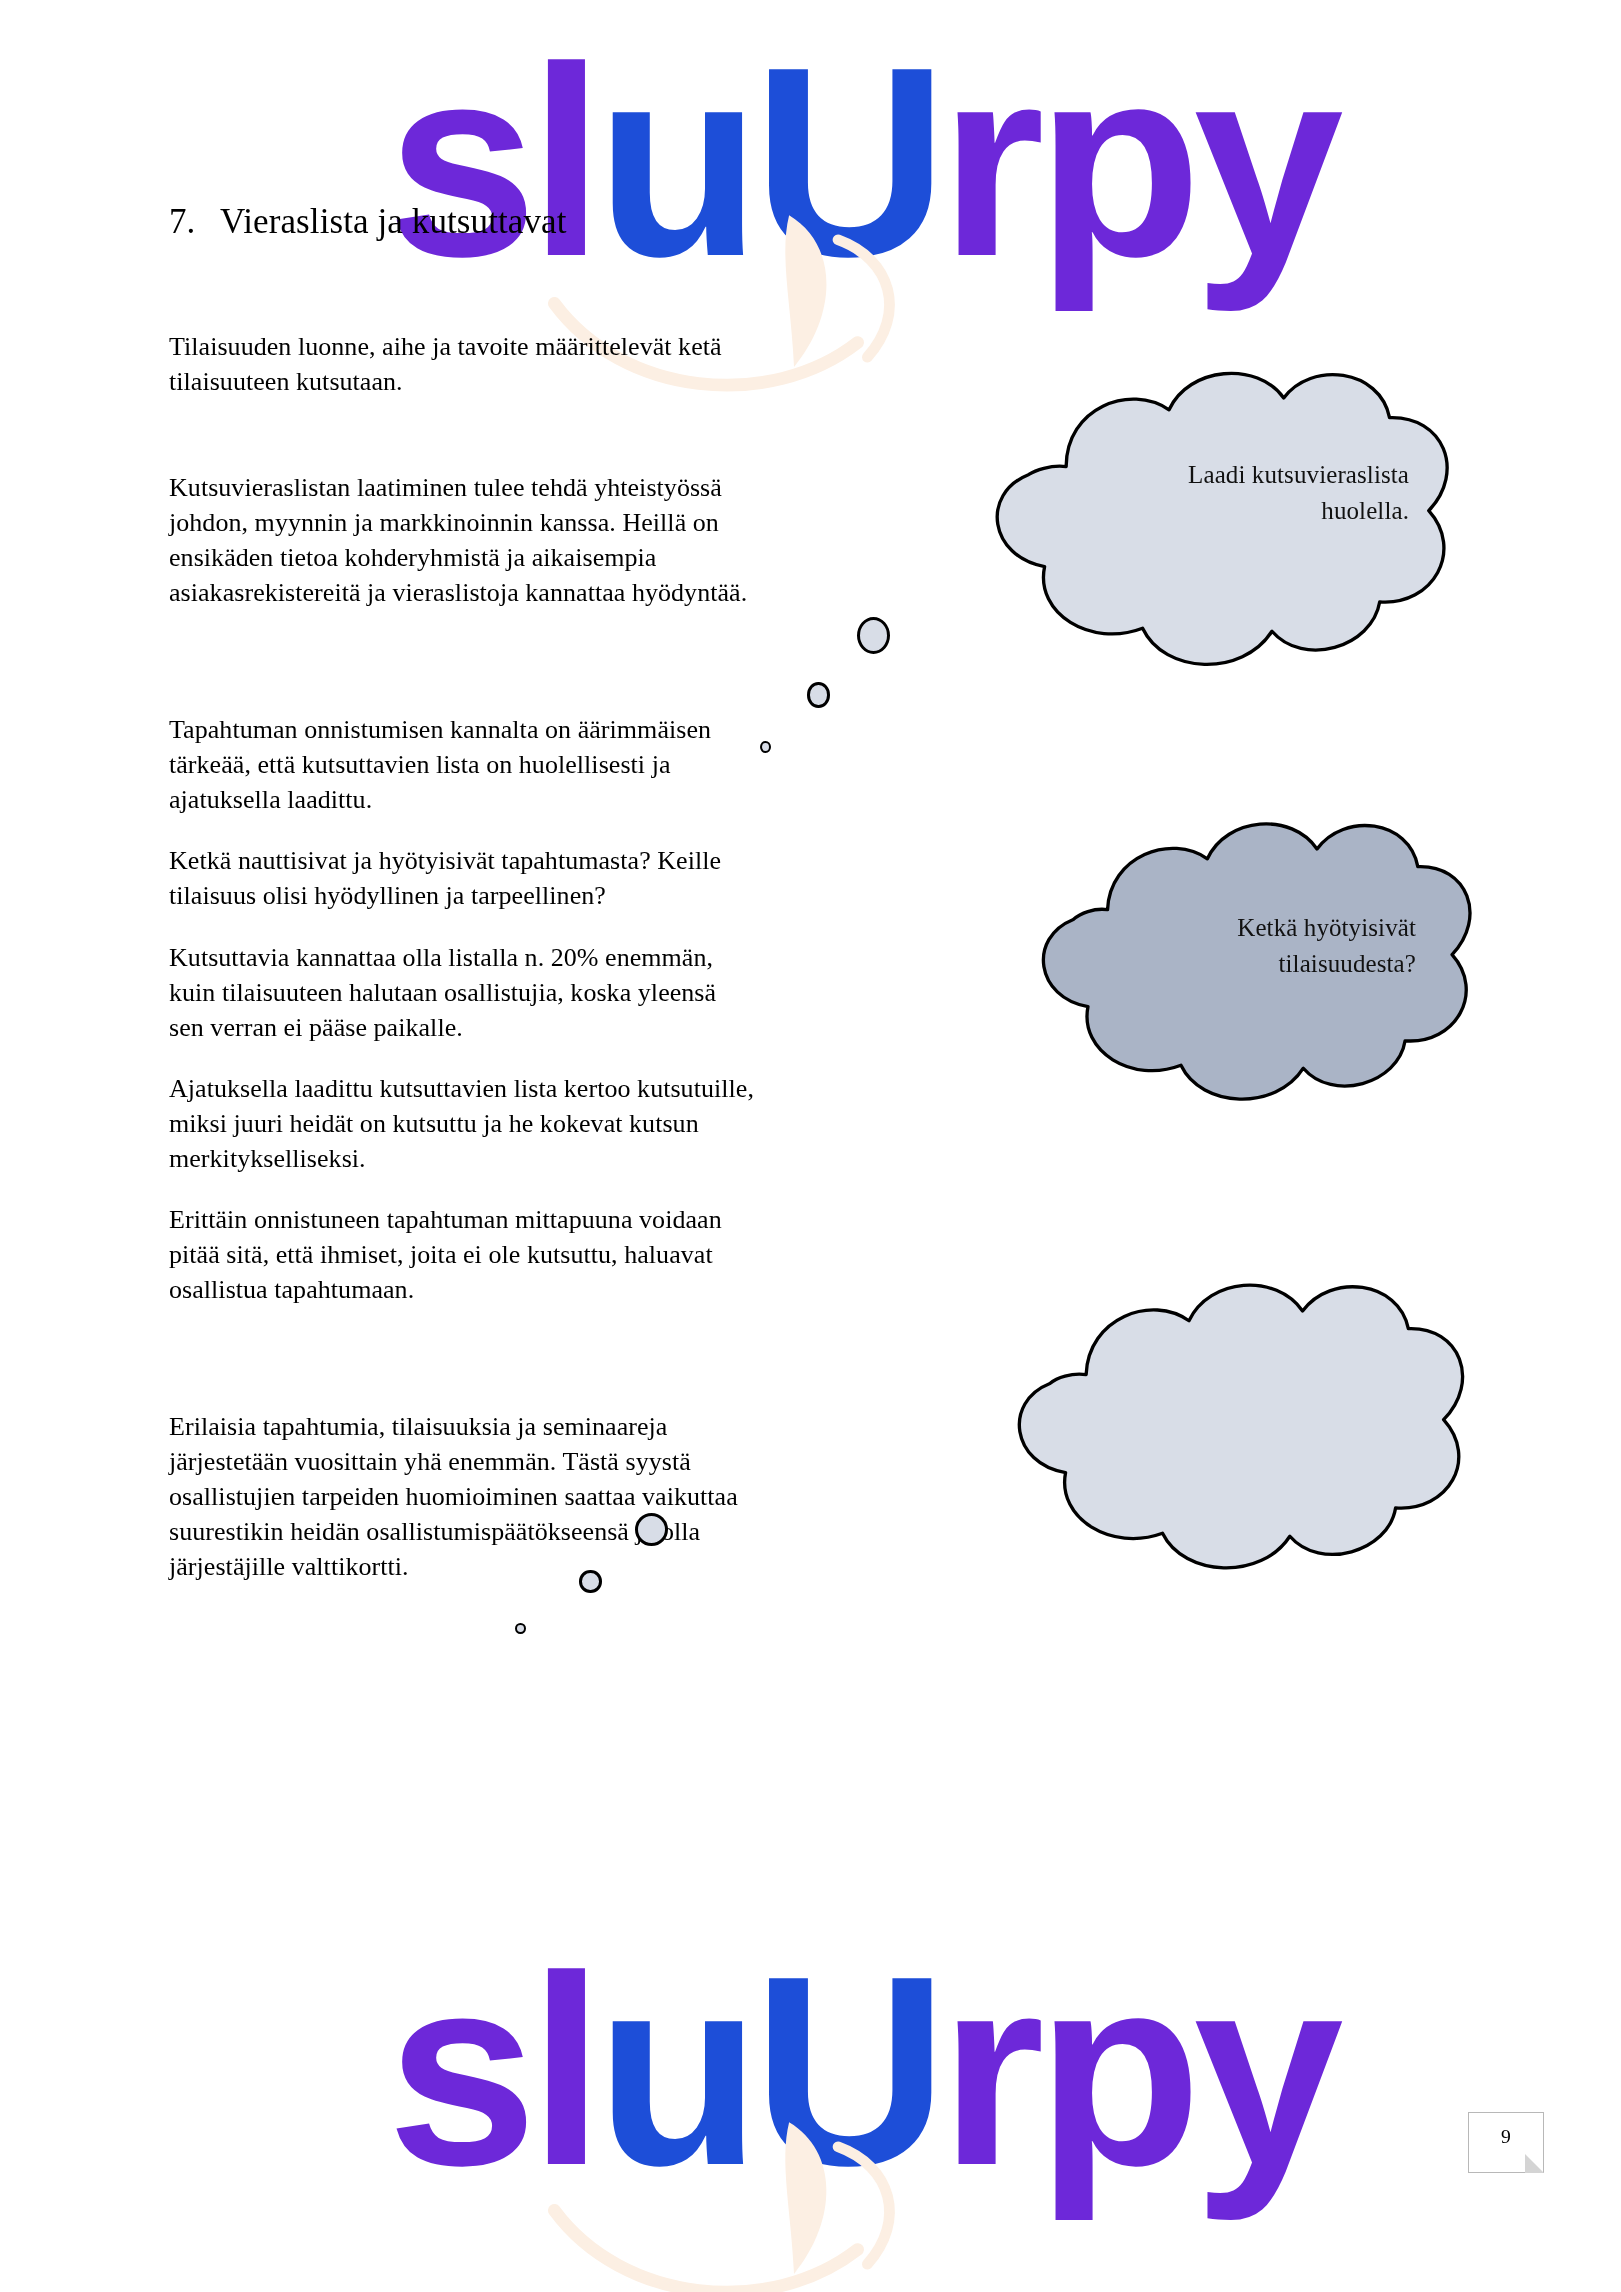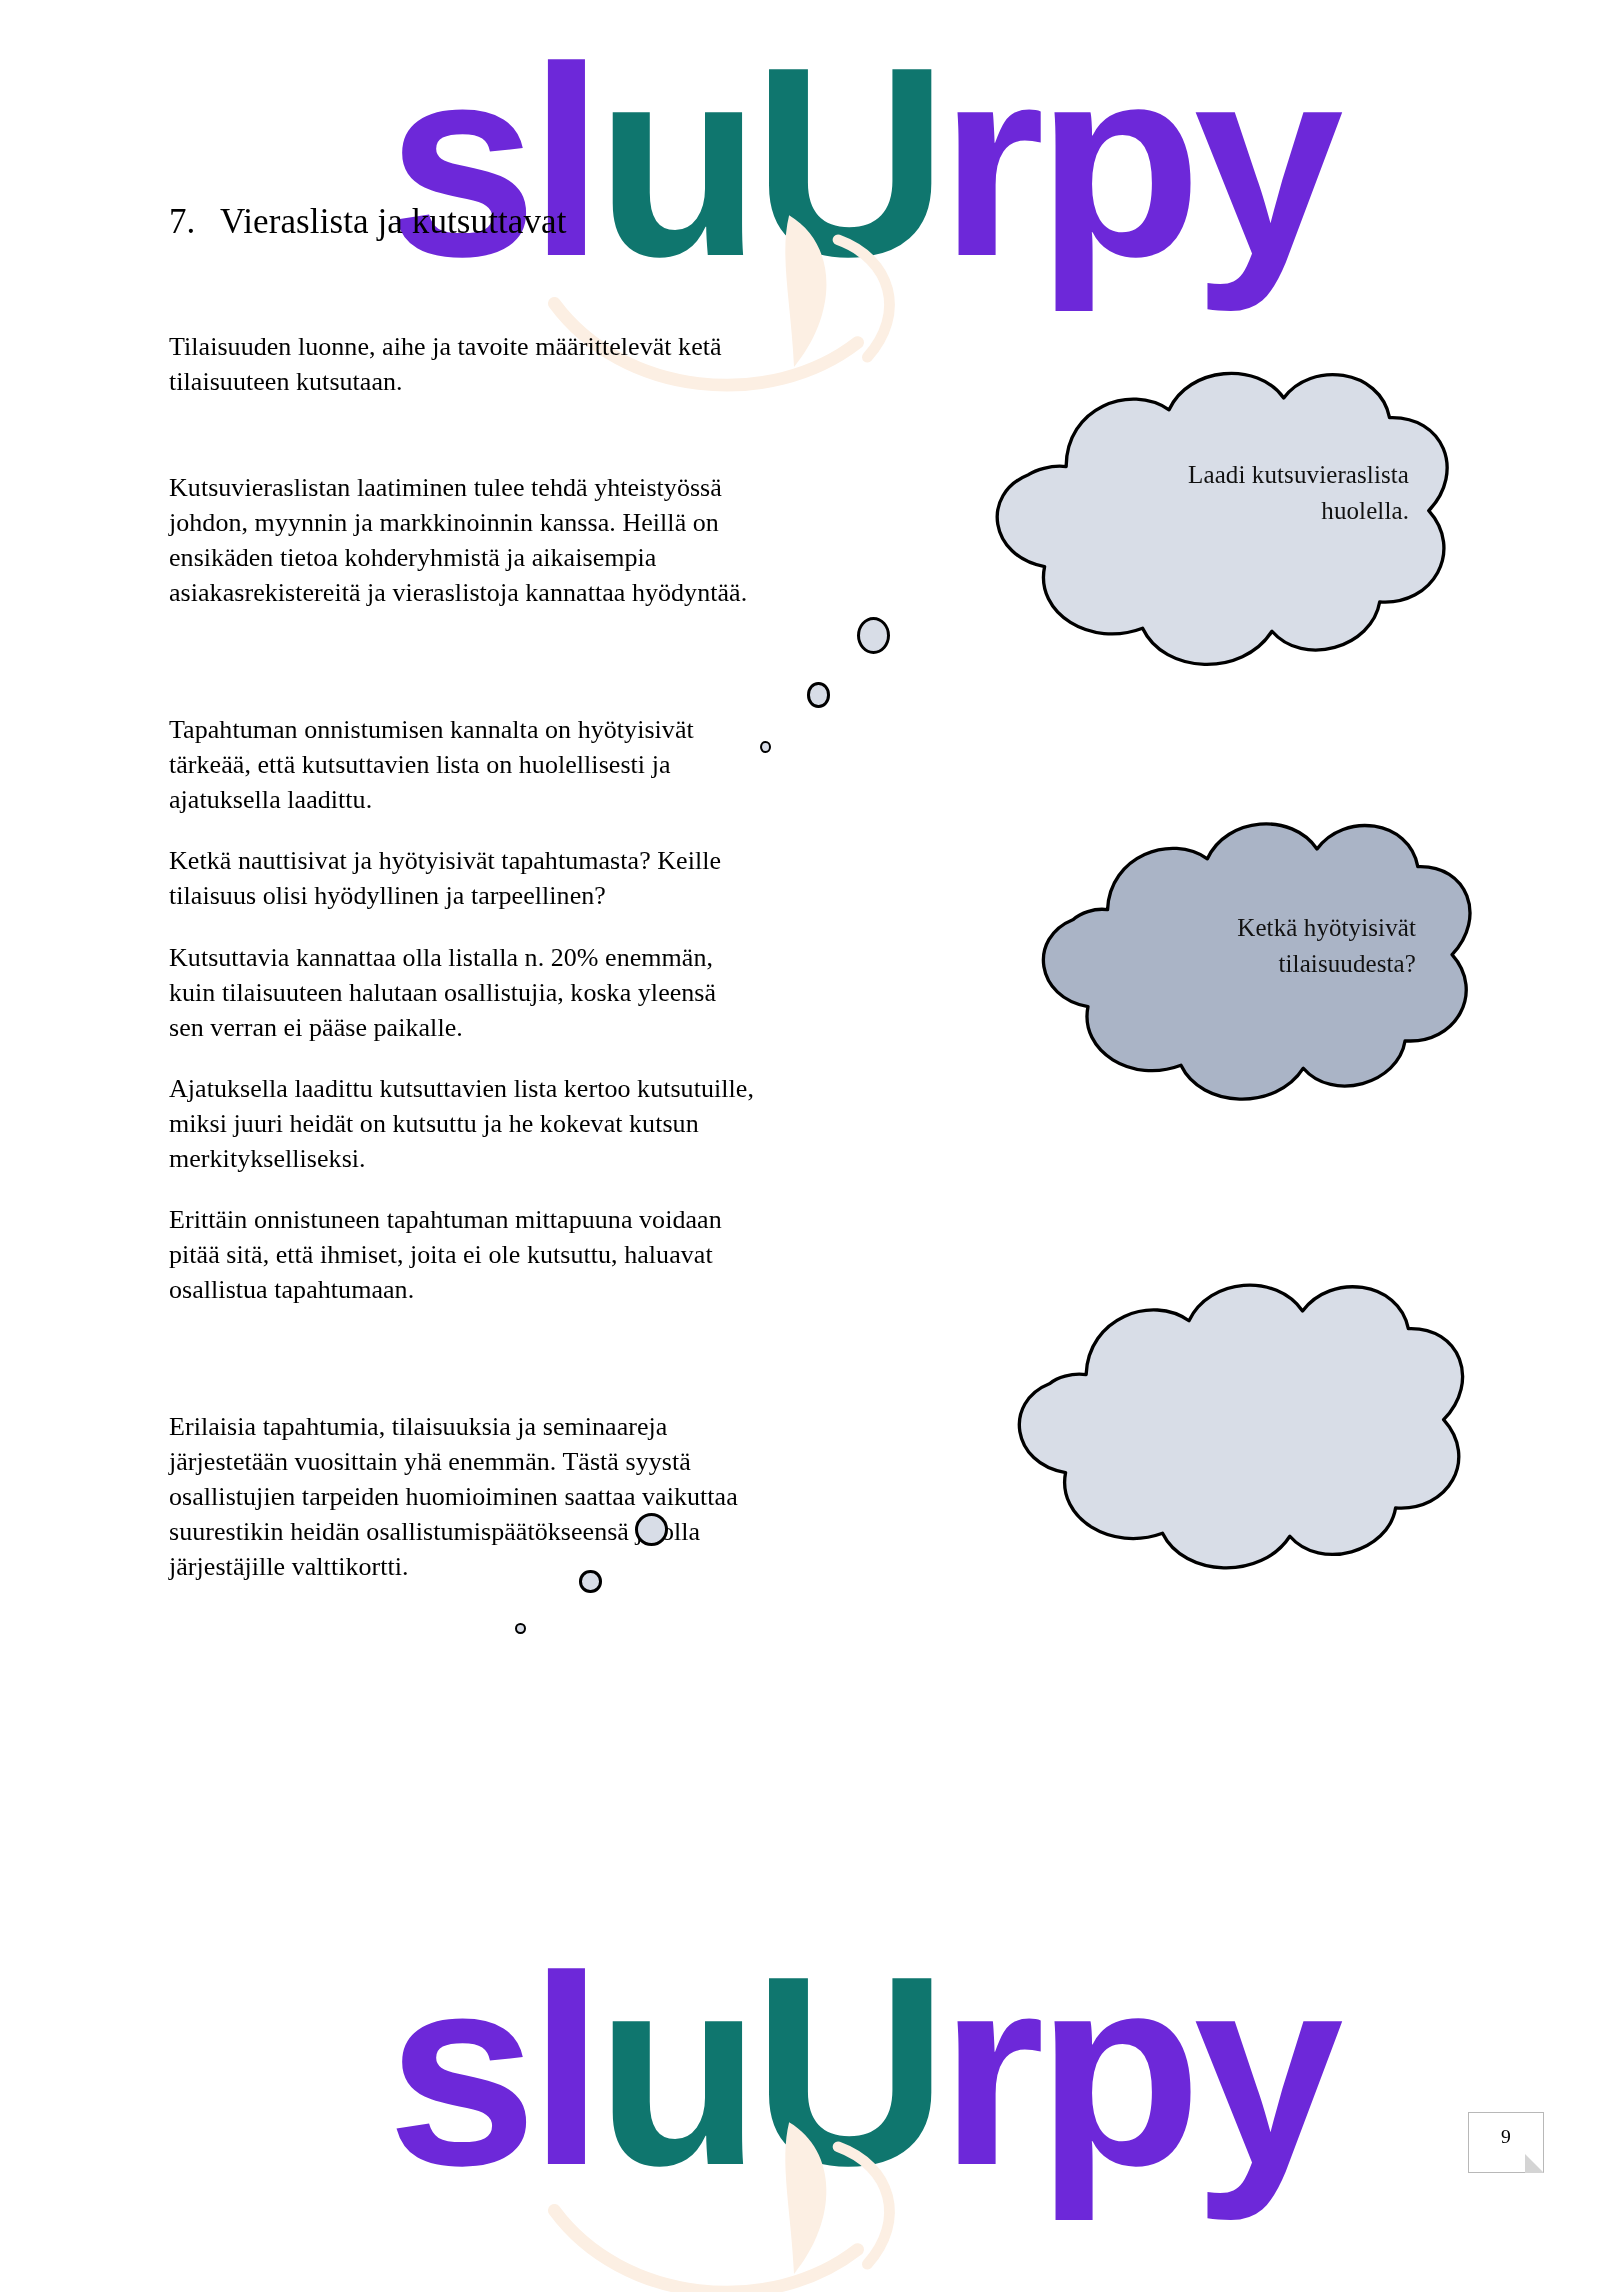--- a/index.html
+++ b/index.html
@@ -25,21 +25,21 @@
     position: absolute;
     user-select: none;
     pointer-events: none;
     font-family: "Liberation Sans", "DejaVu Sans", sans-serif;
     font-weight: 700;
     letter-spacing: -0.03em;
     white-space: nowrap;
     line-height: 1;
   }
   .watermark .wm-gray  { color: #6d28d9; }
-  .watermark .wm-peach { color: #0f766e; }
+  .watermark .wm-peach { color: #1d4ed8; }
 
   .watermark-top {
     left: 387px;
     top: 27.4px;
     font-size: 270px;
   }
   .watermark-bottom {
     left: 387px;
     top: 1936px;
     font-size: 270px;
@@ -167,21 +167,21 @@
     </svg>
   </div>
 
   <h1 class="heading">
     <span class="heading-num">7.</span><span>Vieraslista ja kutsuttavat</span>
   </h1>
 
   <div class="body-col">
     <p class="para gap-lg">Tilaisuuden luonne, aihe ja tavoite määrittelevät ketä tilaisuuteen kutsutaan.</p>
     <p class="para gap-xl">Kutsuvieraslistan laatiminen tulee tehdä yhteistyössä johdon, myynnin ja markkinoinnin kanssa. Heillä on ensikäden tietoa kohderyhmistä ja aikaisempia asiakasrekistereitä ja vieraslistoja kannattaa hyödyntää.</p>
-    <p class="para">Tapahtuman onnistumisen kannalta on hyötyisivät tärkeää, että kutsuttavien lista on huolellisesti ja ajatuksella laadittu.</p>
+    <p class="para">Tapahtuman onnistumisen kannalta on äärimmäisen tärkeää, että kutsuttavien lista on huolellisesti ja ajatuksella laadittu.</p>
     <p class="para">Ketkä nauttisivat ja hyötyisivät tapahtumasta? Keille tilaisuus olisi hyödyllinen ja tarpeellinen?</p>
     <p class="para">Kutsuttavia kannattaa olla listalla n. 20% enemmän, kuin tilaisuuteen halutaan osallistujia, koska yleensä sen verran ei pääse paikalle.</p>
     <p class="para">Ajatuksella laadittu kutsuttavien lista kertoo kutsutuille, miksi juuri heidät on kutsuttu ja he kokevat kutsun merkitykselliseksi.</p>
     <p class="para gap-xl">Erittäin onnistuneen tapahtuman mittapuuna voidaan pitää sitä, että ihmiset, joita ei ole kutsuttu, haluavat osallistua tapahtumaan.</p>
     <p class="para">Erilaisia tapahtumia, tilaisuuksia ja seminaareja järjestetään vuosittain yhä enemmän. Tästä syystä osallistujien tarpeiden huomioiminen saattaa vaikuttaa suurestikin heidän osallistumispäätökseensä ja olla järjestäjille valttikortti.</p>
   </div>
 
   <div class="cloud-group" style="left:919px; top:349px;">
     <div class="cloud" style="width:554px; height:343px;">
       <svg width="554" height="343" viewBox="0 0 565 350">

